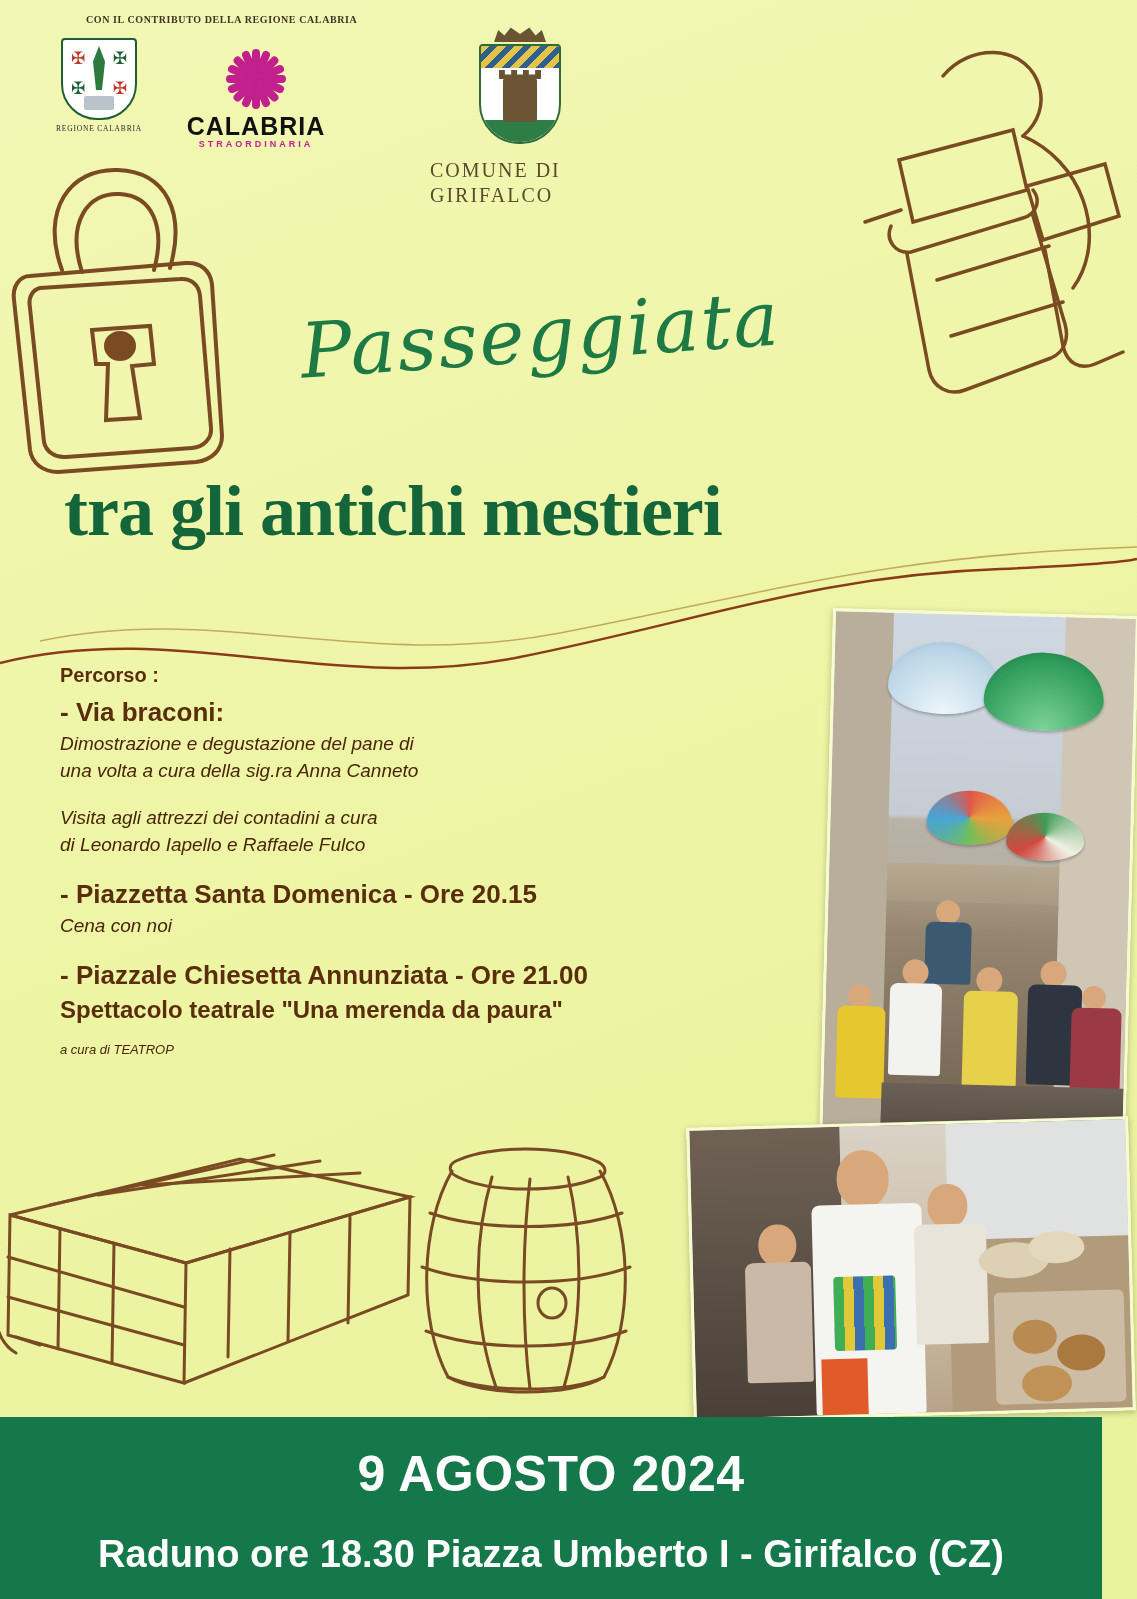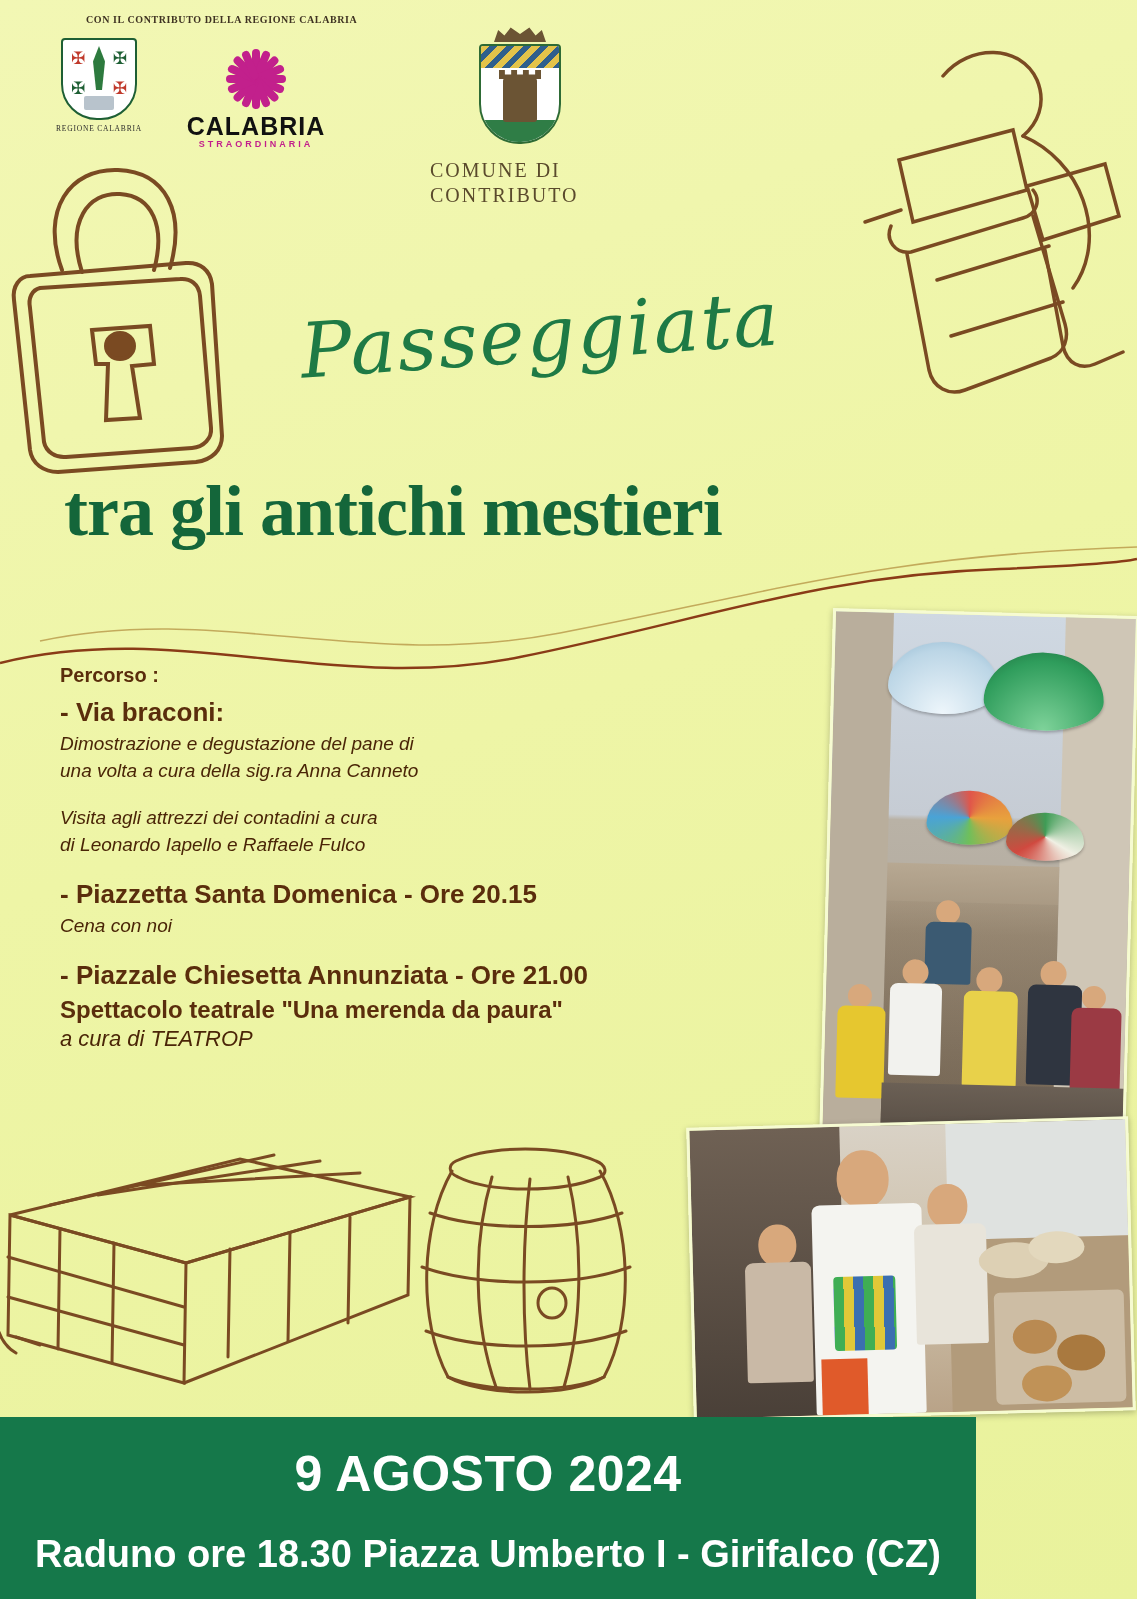--- a/index.html
+++ b/index.html
@@ -256,24 +256,24 @@
     line-height: 1.32;
     margin-top: 2px;
   }
   .entry .line3 {
     font-size: 24px;
     font-weight: bold;
     color: #5a2d0c;
     margin-top: 4px;
   }
   .entry .line4 {
-    font-size: 22px;
+    font-size: 13px;
     font-style: italic;
     color: #4a2507;
-    margin-top: 2px;
+    margin-top: 18px;
   }
 
   
   .photo {
     position: absolute;
     overflow: hidden;
     border: 3px solid #f6fbd2;
     box-shadow: 0 2px 6px rgba(0,0,0,0.25);
   }
   .photo-street {
@@ -302,21 +302,21 @@
   .kid {
     border-radius: 8px 8px 3px 3px;
   }
   .head { border-radius: 50%; background:#d8a87c; }
 
   
   .footer {
     position: absolute;
     left: 0;
     bottom: 0;
-    width: 976px;
+    width: 1102px;
     height: 182px;
     background: #15784a;
     color: #ffffff;
     text-align: center;
   }
   .footer .date {
     font-size: 50px;
     font-weight: bold;
     letter-spacing: 0.5px;
     padding-top: 28px;
@@ -373,21 +373,21 @@
 
   <div class="logo-comune">
     <div class="crown"></div>
     <div class="shield-gf">
       <span class="stripes"></span>
       <span class="ground"></span>
       <span class="tower"></span>
     </div>
     <div class="comune-text">
       <div>COMUNE DI</div>
-      <div>CONTRIBUTO</div>
+      <div>GIRIFALCO</div>
     </div>
   </div>
 
   <div class="sketch sketch-padlock">
     <svg width="270" height="330" viewBox="0 0 270 330">
       <g fill="none" stroke="#7a4a22" stroke-width="4" stroke-linecap="round">
         <path d="M62 120 C40 60 70 18 118 20 C166 22 186 62 170 118"></path>
         <path d="M82 122 C66 72 88 42 120 44 C152 46 166 76 154 120"></path>
         <path d="M30 126 C20 126 12 136 14 150 L30 300 C32 314 44 322 58 322 L196 312 C212 310 222 300 222 286 L212 134 C210 120 200 112 186 113 Z"></path>
         <path d="M40 138 C32 140 28 148 30 158 L44 292 C46 302 56 308 66 307 L192 298 C204 297 212 288 211 278 L200 146 C199 134 190 128 180 129 Z"></path>

